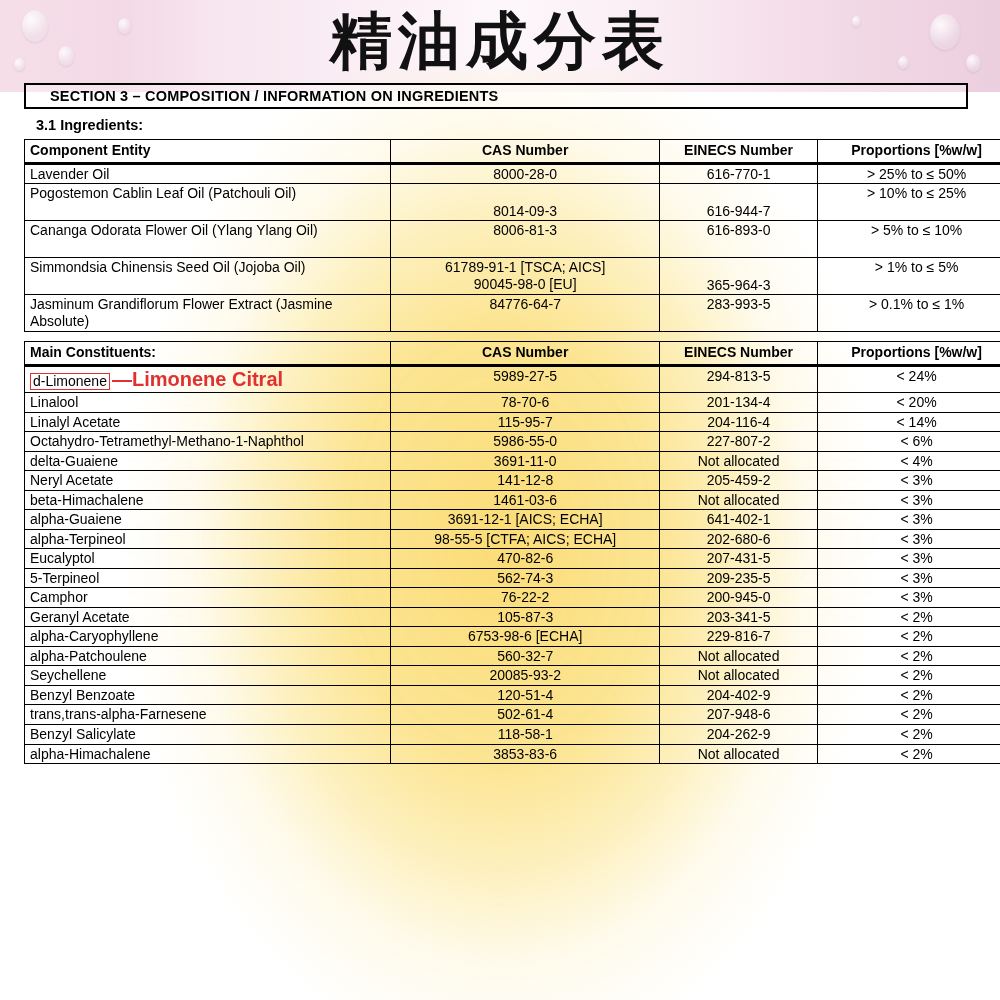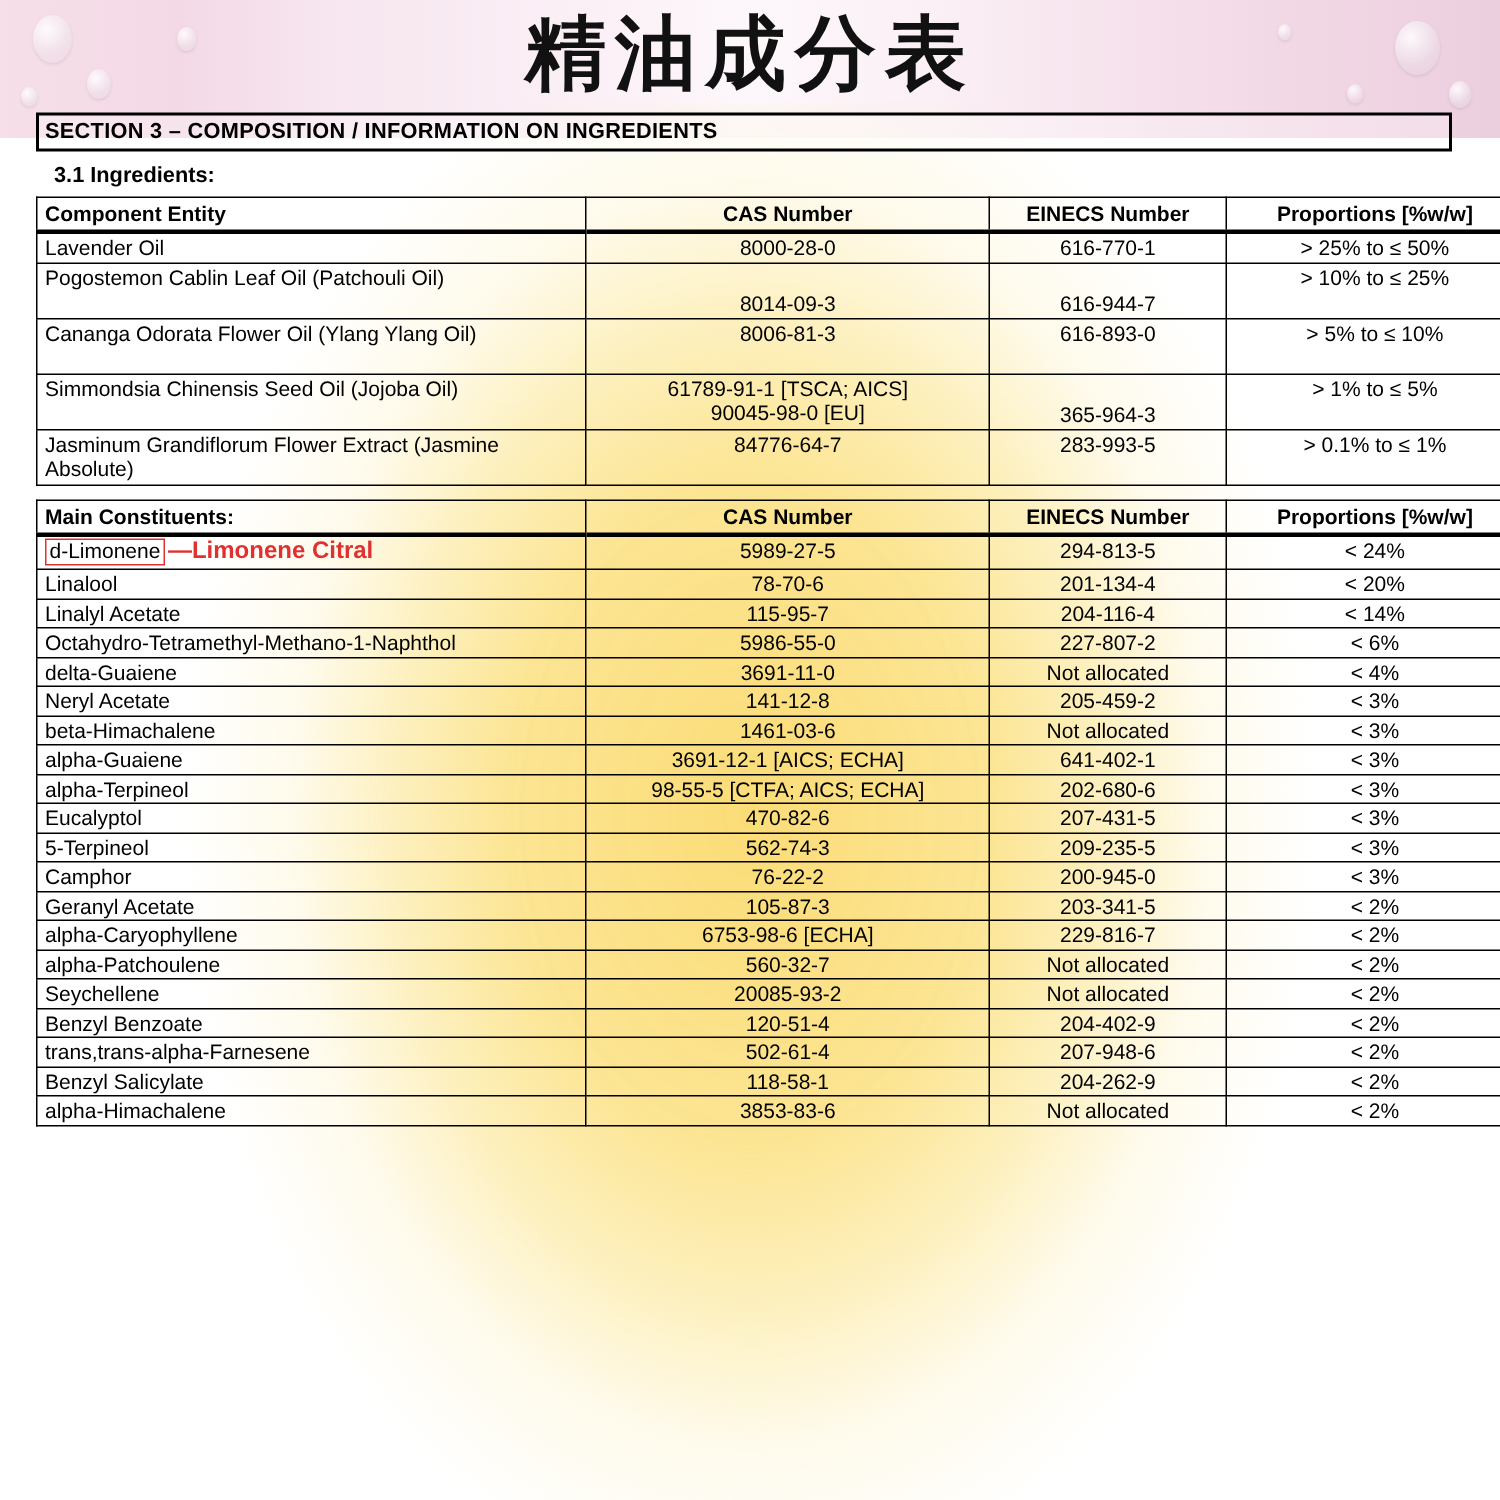--- a/index.html
+++ b/index.html
@@ -55,32 +55,32 @@
   #page {
     position: relative;
     z-index: 2;
     width: 1000px;
     height: 1000px;
     box-sizing: border-box;
   }
   #doc-title {
     text-align: center;
     font-family: "DejaVu Sans", sans-serif;
-    font-size: 54px;
+    font-size: 62px;
     font-weight: bold;
     letter-spacing: 6px;
     color: #111111;
     padding-top: 8px;
     line-height: 1.05;
   }
   .section-bar {
     margin: 10px 32px 0 24px;
     border: 2px solid #000;
     background: rgba(255,255,255,0.30);
-    padding: 3px 4px;
+    padding: 3px 24px;
     font-size: 14.5px;
     font-weight: bold;
     color: #000;
     letter-spacing: .2px;
   }
   .subsection {
     margin: 8px 15px 6px 36px;
     font-size: 14.5px;
     font-weight: bold;
     color: #000;
@@ -112,21 +112,21 @@
   td.two-line { height: 34px; }
   .hl {
     display: inline-block;
     border: 1.6px solid #e03131;
     padding: 0 2px;
     line-height: 1.1;
   }
   .annot {
     color: #e03131;
     font-weight: bold;
-    font-size: 16px;
+    font-size: 20px;
     margin-left: 2px;
     white-space: nowrap;
   }
   
   col.c1 { width: 352px; }
   col.c2 { width: 258px; }
   col.c3 { width: 152px; }
   col.c4 { width: 190px; }
 </style>
 </head>

